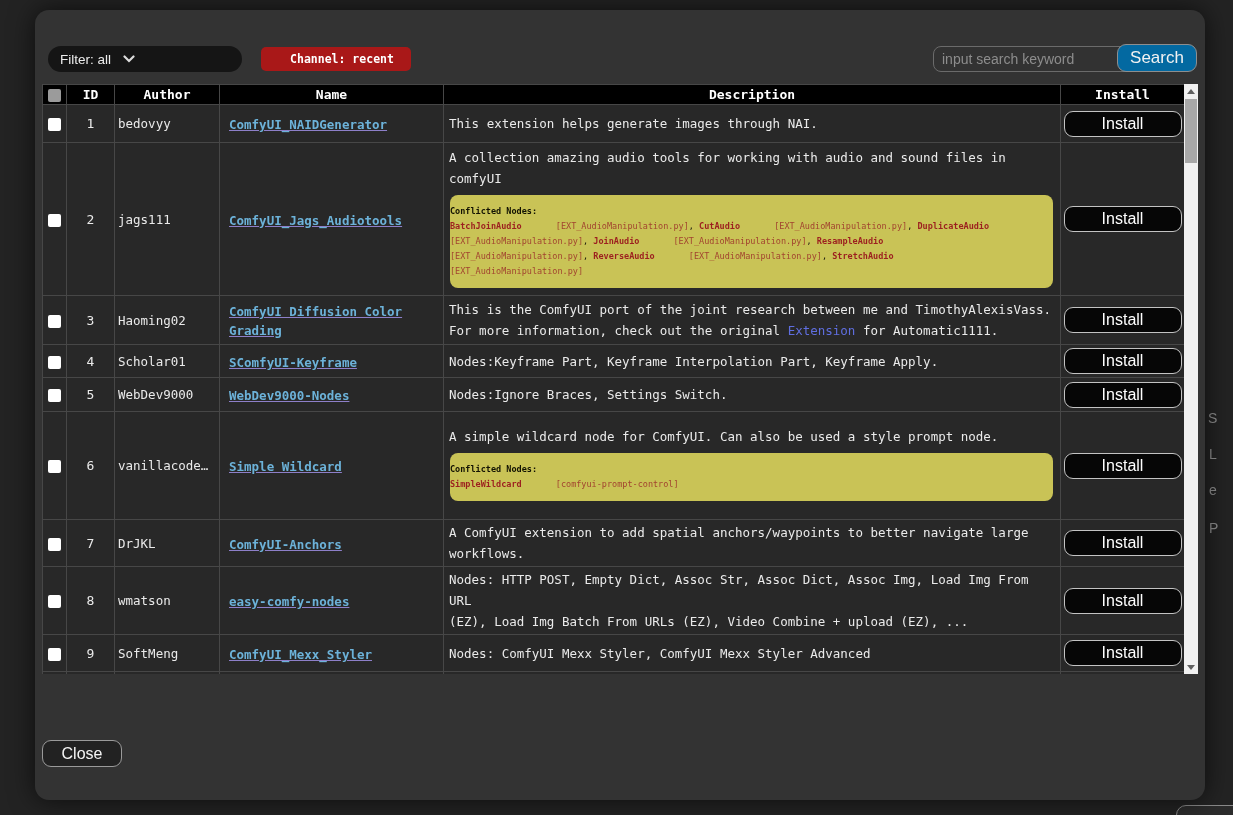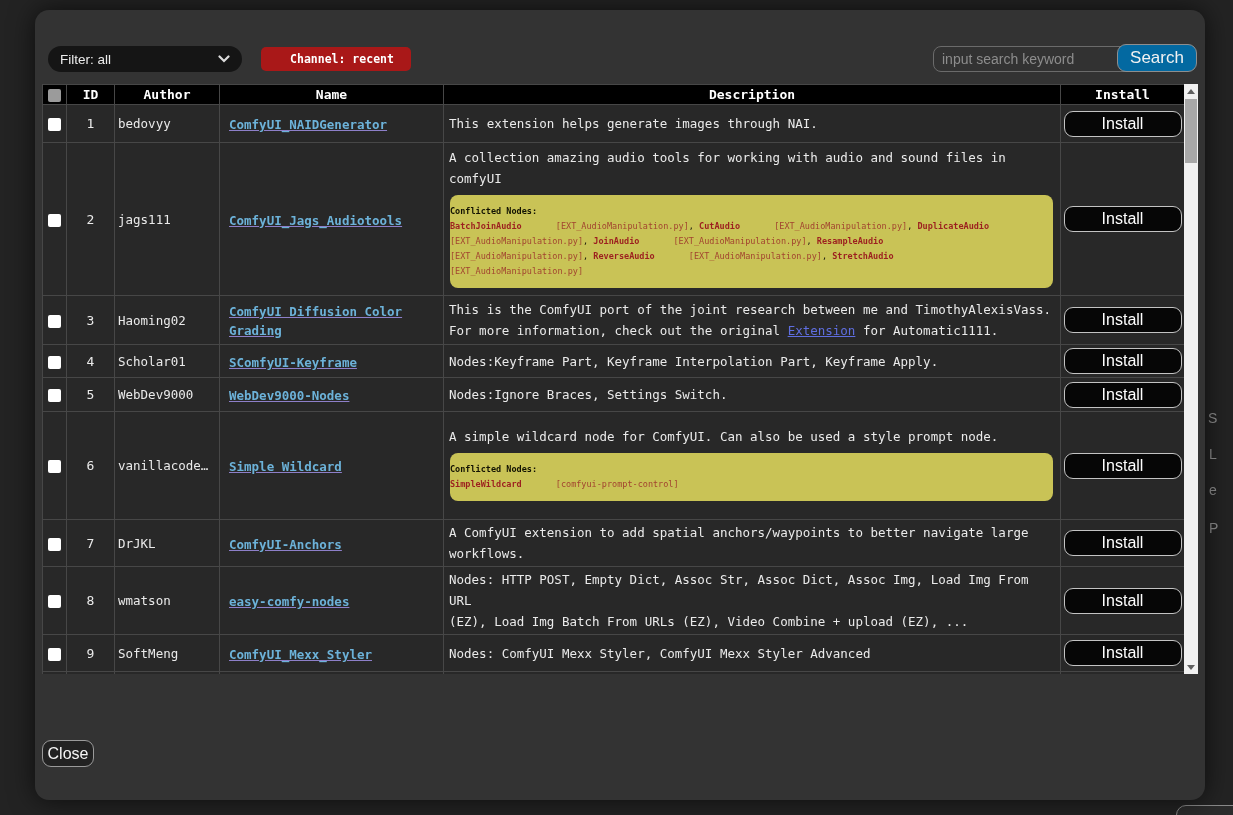--- a/index.html
+++ b/index.html
@@ -17,21 +17,21 @@
   .bg-frag{ position:absolute; color:#8f8f8f; font:14px "Liberation Sans",sans-serif; }
   .bg-partial-btn{ position:absolute; left:1176px; top:805px; width:96px; height:40px;
     border:1px solid #8a8a8a; border-radius:10px; background:#2c2c2c; }
   
   .modal{ position:absolute; left:35px; top:10px; width:1170px; height:790px;
     background:#333333; border-radius:14px; box-shadow:0 0 26px rgba(0,0,0,.65); }
   
   .filter-select{ position:absolute; left:13px; top:36px; width:194px; height:26px;
     background:#151515; border-radius:13px; color:#ececec;
     font:13.5px "Liberation Sans",sans-serif;
-    display:flex; align-items:center; justify-content:space-between; padding:0 12px;
+    display:flex; align-items:center; padding:0 12px;
     cursor:default;gap:12px; }
   .chev{ width:12px; height:8px; }
   .channel-badge{ position:absolute; left:226px; top:37px; width:150px; height:24px;
     background:var(--badge); border-radius:5px; color:#fff;
     font:bold 11.5px "DejaVu Sans Mono",monospace;
     display:flex; align-items:center; justify-content:center;padding-left:12px; }
   .search-input{ position:absolute; left:870px; top:36px; width:202px; height:26px;
     background:#323232; border:1.5px solid #6b6b6b; border-radius:8px;
     color:#ddd; font:14px "Liberation Sans",sans-serif; padding:0 8px; outline:none;margin-left:28px; }
   .search-input::placeholder{ color:#8d8d8d; }
@@ -53,41 +53,41 @@
   .c-name{ width:224px; padding:2px 9px; }
   .c-desc{ width:617px; padding:2px 5px; }
   .c-install{ width:124px; text-align:center; }
   .checkbox{ display:inline-block; width:13px; height:13px; background:#fff;
     border-radius:2px; vertical-align:middle; cursor:pointer; }
   .checkbox.hdr{ background:#9b9b9b; }
   .name-link{ color:var(--link); font:bold 12.5px "DejaVu Sans Mono",monospace;
     text-decoration:underline; text-decoration-color:#8d7fc9; cursor:pointer;
     white-space:pre-wrap; }
   .desc{ font:12.5px/21px "DejaVu Sans Mono",monospace; white-space:pre-wrap; }
-  .desc-link{ color:#5f6ee0; text-decoration:underline; cursor:pointer; }
+  .desc-link{ color:#5f6ee0; cursor:pointer; }
   .conflict{ background:var(--conflict-bg); border-radius:8px; margin:6px 2px 4px 1px;
     padding:9px 0; color:#16160a; font:8.5px/15px "DejaVu Sans Mono",monospace; }
   .conflict-title{ font-weight:bold; color:#121202; }
   .conflict-node{ color:var(--conflict-node); font-weight:bold; }
   .conflict-src{ color:var(--conflict-src);margin-left:29px; }
   .install-btn{ width:118px; height:26px; background:#060606; border:1px solid #c3c3c3;
     border-radius:9px; color:#fff; font:16px "Liberation Sans",sans-serif;
     cursor:pointer; display:block; margin:2px auto; padding:0; }
   
   .vscroll{ position:absolute; left:1149px; top:74px; width:14px; height:590px;
     background:#f1f1f1; }
   .sb-arrow{ position:absolute; left:0; width:14px; height:14px;
     display:flex; align-items:center; justify-content:center; cursor:pointer; }
   .sb-arrow.up{ top:0; } .sb-arrow.down{ bottom:0; }
   .tri-up{ width:0;height:0;border-left:4px solid transparent;border-right:4px solid transparent;border-bottom:5px solid #606060; }
   .tri-down{ width:0;height:0;border-left:4px solid transparent;border-right:4px solid transparent;border-top:5px solid #606060; }
   .sb-thumb{ position:absolute; left:1px; top:15px; width:12px; height:64px;
     background:#a8a8a8; cursor:pointer; }
   
-  .close-btn{ position:absolute; left:7px; top:730px; width:52px; height:27px;
+  .close-btn{ position:absolute; left:7px; top:730px; width:80px; height:27px;
     background:#222; border:1px solid #9a9a9a; border-radius:9px;
     color:#f5f5f5; font:16px "Liberation Sans",sans-serif; cursor:pointer; padding:0; }
 </style>
 </head>
 <body>
 
 <div>
   <div class="bg-frag" style="left:1208px; top:410px;">S</div>
   <div class="bg-frag" style="left:1209px; top:446px;">L</div>
   <div class="bg-frag" style="left:1209px; top:482px;">e</div>

